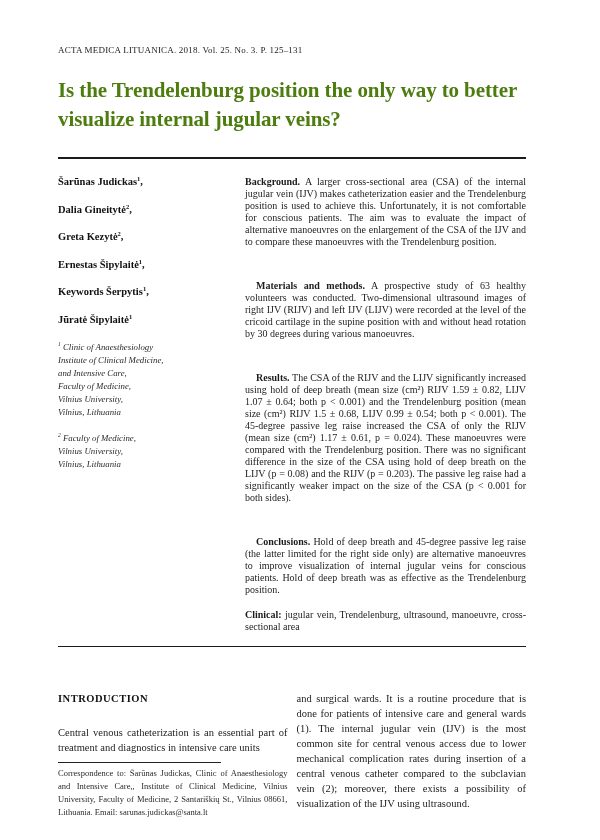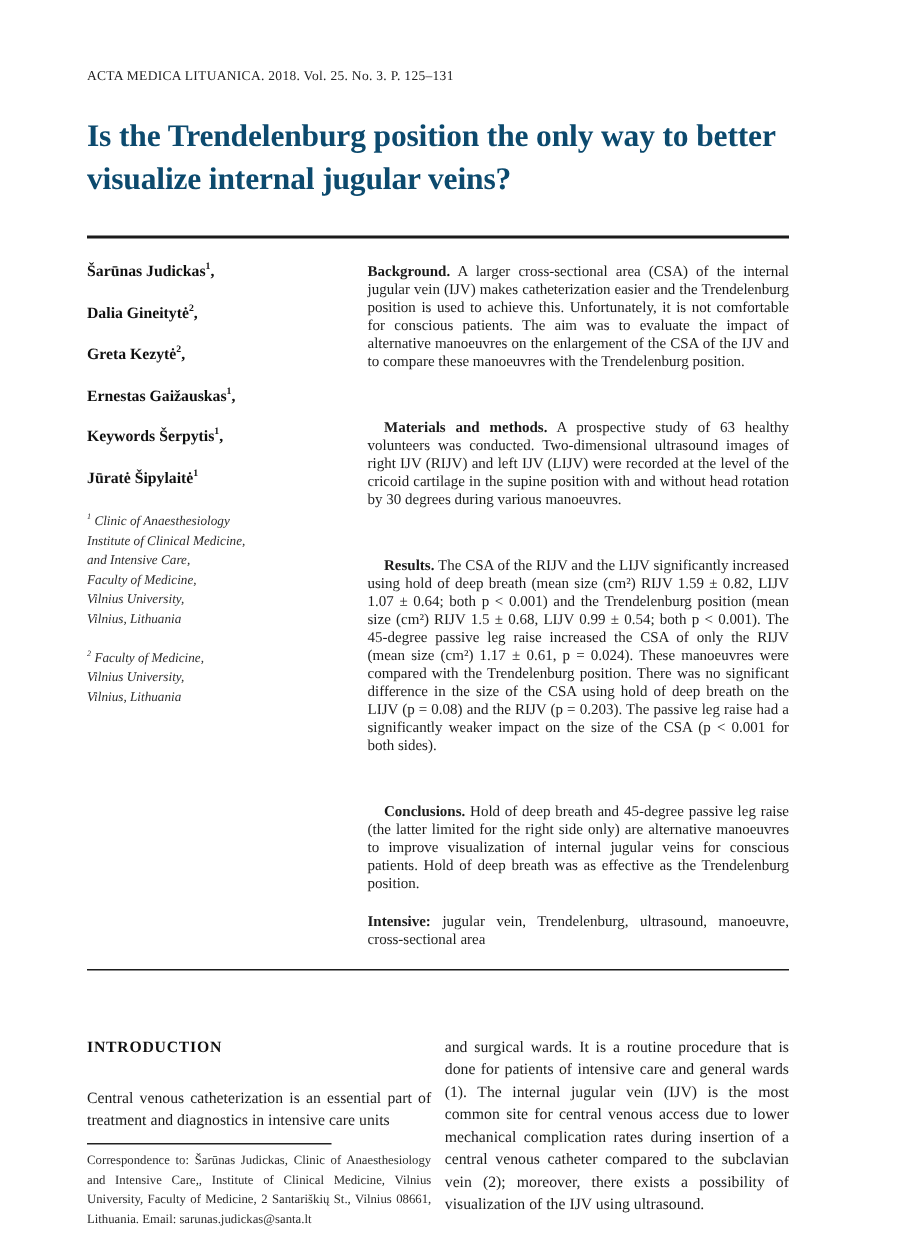--- a/index.html
+++ b/index.html
@@ -24,21 +24,21 @@
     margin-top: 3px;
     color: #222222;
   }
   .page-title {
     font-size: 21px;
     font-weight: bold;
     line-height: 29px;
     margin-top: 21px;
     letter-spacing: -0.1px;
     max-width: 490px;
-    color: #0c4a6e;
+    color: #4d7c0f;
   }
   .rule-thick {
     border: none;
     border-top: 2.5px solid #1b1b1b;
     margin-top: 23px;
   }
   .abstract-row {
     display: flex;
     margin-top: 17px;
   }
@@ -120,21 +120,21 @@
   <h1 class="page-title">Is the Trendelenburg position the only way to better visualize internal jugular veins?</h1>
 
   <hr class="rule-thick">
 
   <div class="abstract-row">
 
     <div class="authors-col">
       <div class="author"><span>Šarūnas Judickas</span><sup>1</sup><span>,</span></div>
       <div class="author"><span>Dalia Gineitytė</span><sup>2</sup><span>,</span></div>
       <div class="author"><span>Greta Kezytė</span><sup>2</sup><span>,</span></div>
-      <div class="author"><span>Ernestas Gaižauskas</span><sup>1</sup><span>,</span></div>
+      <div class="author"><span>Ernestas Šipylaitė</span><sup>1</sup><span>,</span></div>
       <div class="author"><span>Keywords Šerpytis</span><sup>1</sup><span>,</span></div>
       <div class="author"><span>Jūratė Šipylaitė</span><sup>1</sup><span></span></div>
 
       <div class="affiliation affiliation-block-1">
         <div><sup>1</sup><span> Clinic of Anaesthesiology</span></div>
         <div>Institute of Clinical Medicine,</div>
         <div>and Intensive Care,</div>
         <div>Faculty of Medicine,</div>
         <div>Vilnius University,</div>
         <div>Vilnius, Lithuania</div>
@@ -145,21 +145,21 @@
         <div>Vilnius University,</div>
         <div>Vilnius, Lithuania</div>
       </div>
     </div>
 
     <div class="abstract-col">
       <p><b>Background.</b> <span>A larger cross-sectional area (CSA) of the internal jugular vein (IJV) makes catheterization easier and the Trendelenburg position is used to achieve this. Unfortunately, it is not comfortable for conscious patients. The aim was to evaluate the impact of alternative manoeuvres on the enlargement of the CSA of the IJV and to compare these manoeuvres with the Trendelenburg position.</span></p>
       <p><b>Materials and methods.</b> <span>A prospective study of 63 healthy volunteers was conducted. Two-dimensional ultrasound images of right IJV (RIJV) and left IJV (LIJV) were recorded at the level of the cricoid cartilage in the supine position with and without head rotation by 30 degrees during various manoeuvres.</span></p>
       <p><b>Results.</b> <span>The CSA of the RIJV and the LIJV significantly increased using hold of deep breath (mean size (cm²) RIJV 1.59 ± 0.82, LIJV 1.07 ± 0.64; both p &lt; 0.001) and the Trendelenburg position (mean size (cm²) RIJV 1.5 ± 0.68, LIJV 0.99 ± 0.54; both p &lt; 0.001). The 45-degree passive leg raise increased the CSA of only the RIJV (mean size (cm²) 1.17 ± 0.61, p = 0.024). These manoeuvres were compared with the Trendelenburg position. There was no significant difference in the size of the CSA using hold of deep breath on the LIJV (p = 0.08) and the RIJV (p = 0.203). The passive leg raise had a significantly weaker impact on the size of the CSA (p &lt; 0.001 for both sides).</span></p>
       <p><b>Conclusions.</b> <span>Hold of deep breath and 45-degree passive leg raise (the latter limited for the right side only) are alternative manoeuvres to improve visualization of internal jugular veins for conscious patients. Hold of deep breath was as effective as the Trendelenburg position.</span></p>
-      <div class="keywords"><b>Intensive:</b> <span>jugular vein, Trendelenburg, ultrasound, manoeuvre, cross-sectional area</span></div>
+      <div class="keywords"><b>Clinical:</b> <span>jugular vein, Trendelenburg, ultrasound, manoeuvre, cross-sectional area</span></div>
     </div>
 
   </div>
 
   <hr class="rule-thin">
 
   <div class="body-row">
 
     <div class="body-col">
       <div class="section-heading">INTRODUCTION</div>

